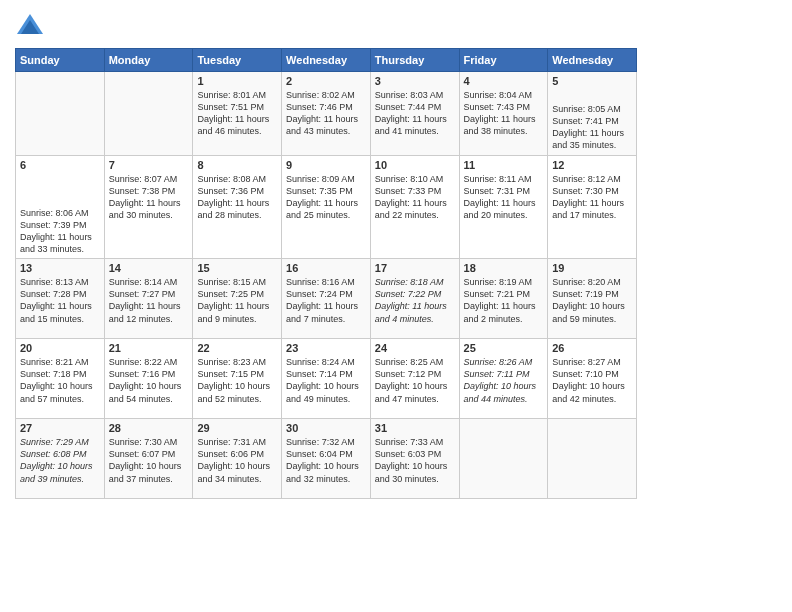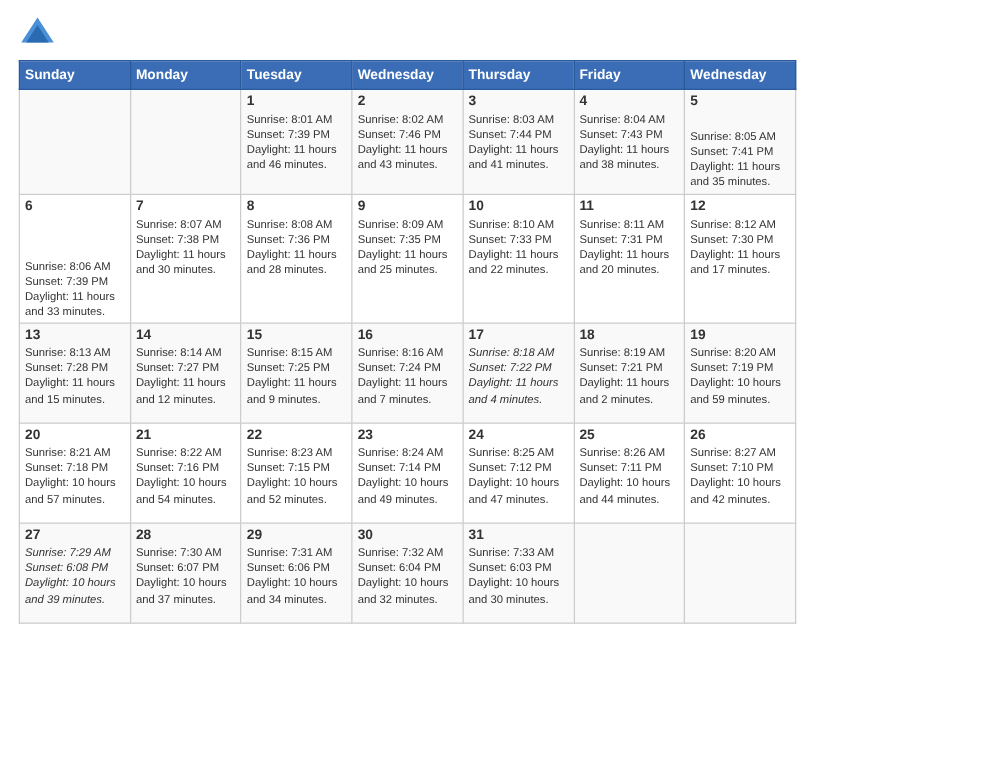--- a/index.html
+++ b/index.html
@@ -124,21 +124,21 @@
           <th>Wednesday</th>
         </tr>
     </thead>
     <tbody id="calendar-body">
         <tr>
           <td class="empty"></td>
           <td class="empty"></td>
           <td>
             <span class="day-num">1</span>
             <div class="day-info" style="white-space: pre-line;">Sunrise: 8:01 AM
-Sunset: 7:39 PM
+Sunset: 7:51 PM
 Daylight: 11 hours and 46 minutes.</div>
           </td>
           <td>
             <span class="day-num">2</span>
             <div class="day-info" style="white-space: pre-line;">Sunrise: 8:02 AM
 Sunset: 7:46 PM
 Daylight: 11 hours and 43 minutes.</div>
           </td>
           <td>
             <span class="day-num">3</span>
@@ -273,21 +273,21 @@
 Daylight: 10 hours and 49 minutes.</div>
           </td>
           <td>
             <span class="day-num">24</span>
             <div class="day-info" style="white-space: pre-line;">Sunrise: 8:25 AM
 Sunset: 7:12 PM
 Daylight: 10 hours and 47 minutes.</div>
           </td>
           <td>
             <span class="day-num">25</span>
-            <div class="day-info" style="white-space: pre-line;">Sunrise: 8:26 AM
+            <div class="day-info" style="white-space: pre-line; font-style: italic;">Sunrise: 8:26 AM
 Sunset: 7:11 PM
 Daylight: 10 hours and 44 minutes.</div>
           </td>
           <td>
             <span class="day-num">26</span>
             <div class="day-info" style="white-space: pre-line;">Sunrise: 8:27 AM
 Sunset: 7:10 PM
 Daylight: 10 hours and 42 minutes.</div>
           </td>
         </tr>

